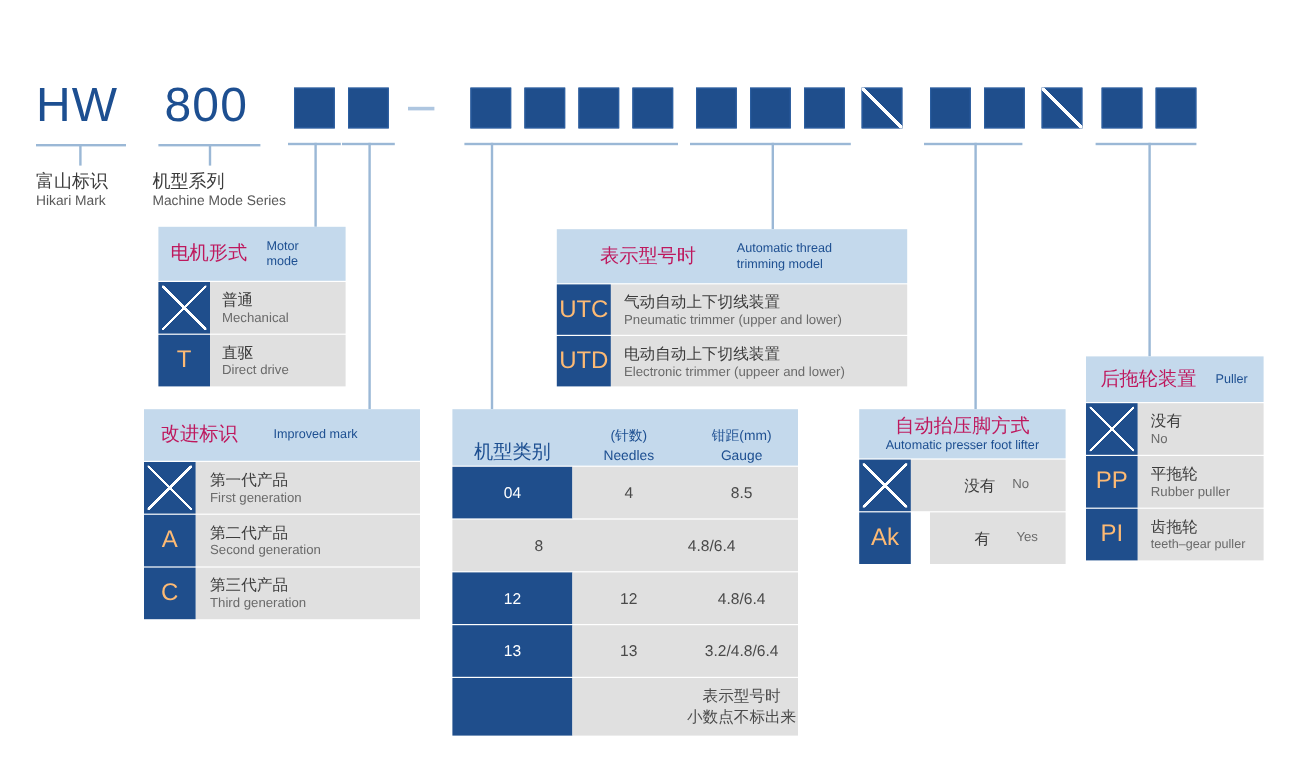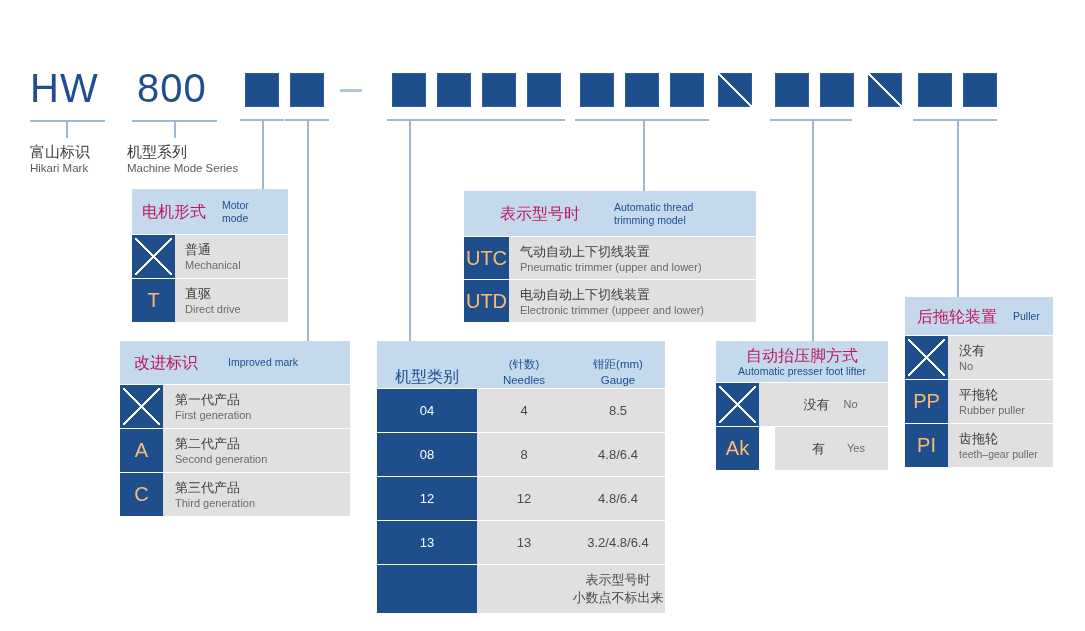--- a/index.html
+++ b/index.html
@@ -236,21 +236,20 @@
     </div>
 
     <div class="mt-row" style="height:43px;margin-top:1px;">
       <div class="mt-code">04</div>
       <div class="mt-cells">
         <div class="mt-cell">4</div>
         <div class="mt-cell">8.5</div>
       </div>
     </div>
     <div class="mt-row" style="height:43px;margin-top:1px;">
-      <div class="mt-code">08</div>
       <div class="mt-cells">
         <div class="mt-cell">8</div>
         <div class="mt-cell">4.8/6.4</div>
       </div>
     </div>
     <div class="mt-row" style="height:43px;margin-top:1px;">
       <div class="mt-code">12</div>
       <div class="mt-cells">
         <div class="mt-cell">12</div>
         <div class="mt-cell">4.8/6.4</div>

